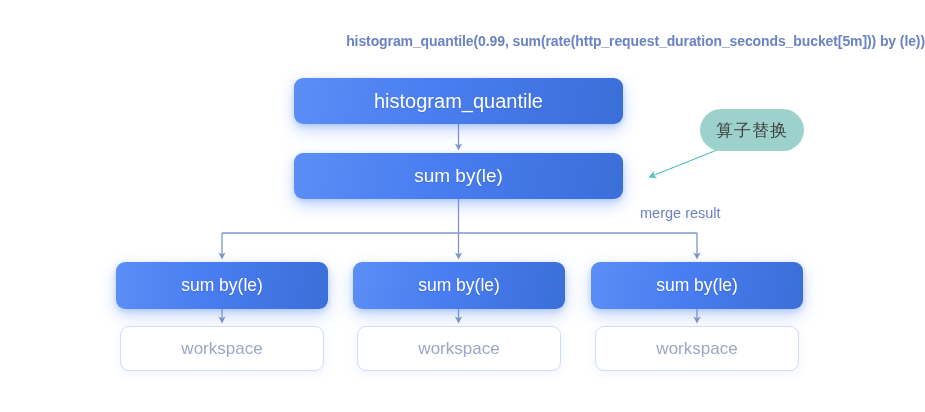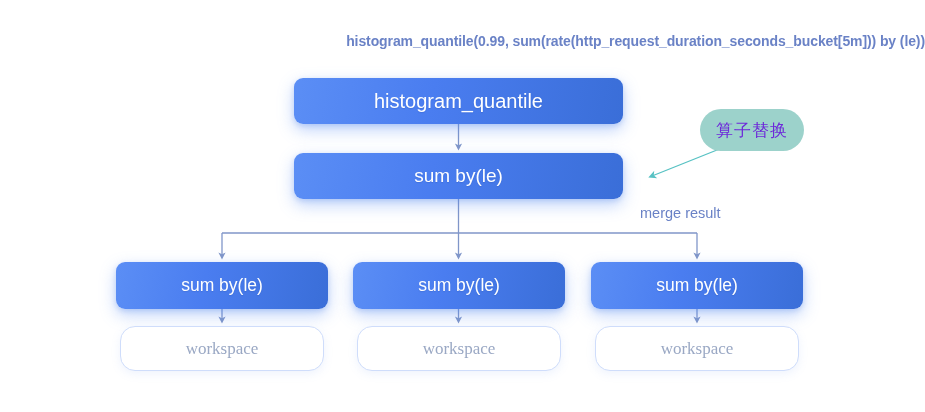--- a/index.html
+++ b/index.html
@@ -94,46 +94,45 @@
   
   .node-ws {
     position: absolute;
     top: 326px;
     width: 204px;
     height: 45px;
     display: flex;
     align-items: center;
     justify-content: center;
     border: 1px solid #cfddfb;
-    border-radius: 15px;
+    border-radius: 9px;
     background: #ffffff;
     color: #9aa8c4;
     font-size: 17px;
     box-shadow: 0 3px 10px rgba(120, 160, 240, 0.13);
     z-index: 2;
-    font-family: Liberation Serif, serif;
   }
 
   .ws-1 { left: 120px; }
   .ws-2 { left: 357px; }
   .ws-3 { left: 595px; }
 
   
   .badge-teal {
     position: absolute;
     left: 700px;
     top: 109px;
     width: 104px;
     height: 42px;
     display: flex;
     align-items: center;
     justify-content: center;
     border-radius: 21px;
     background: #9cd2cb;
-    color: #6d28d9;
+    color: #404040;
     font-size: 17px;
     letter-spacing: 1px;
     z-index: 3;
   }
 
   
   .label-merge {
     position: absolute;
     left: 640px;
     top: 205px;

